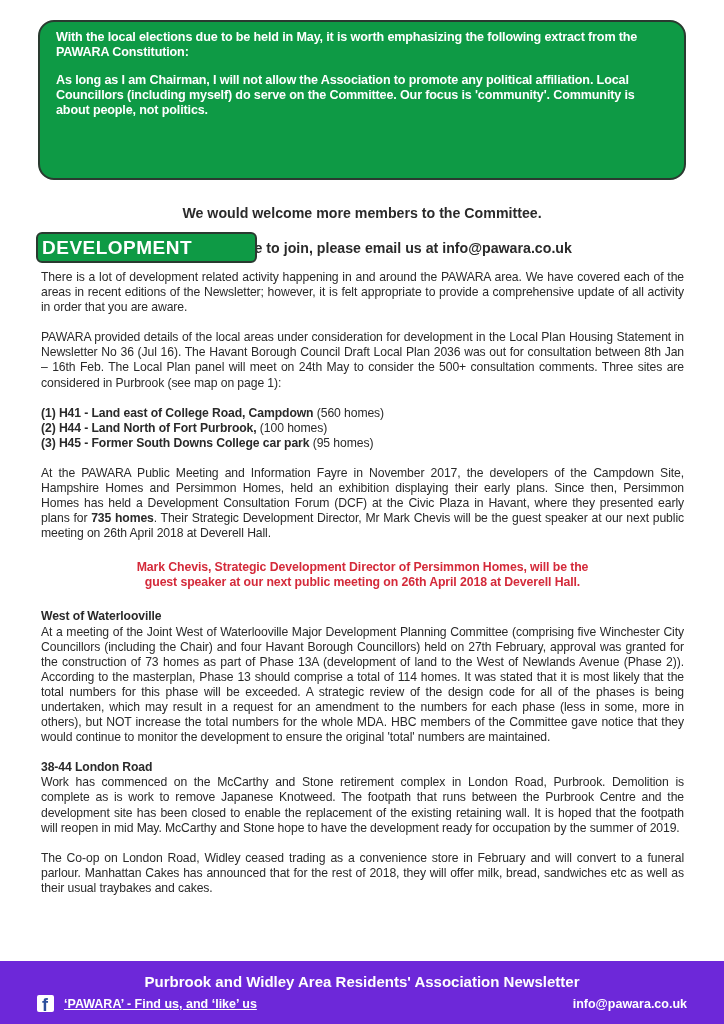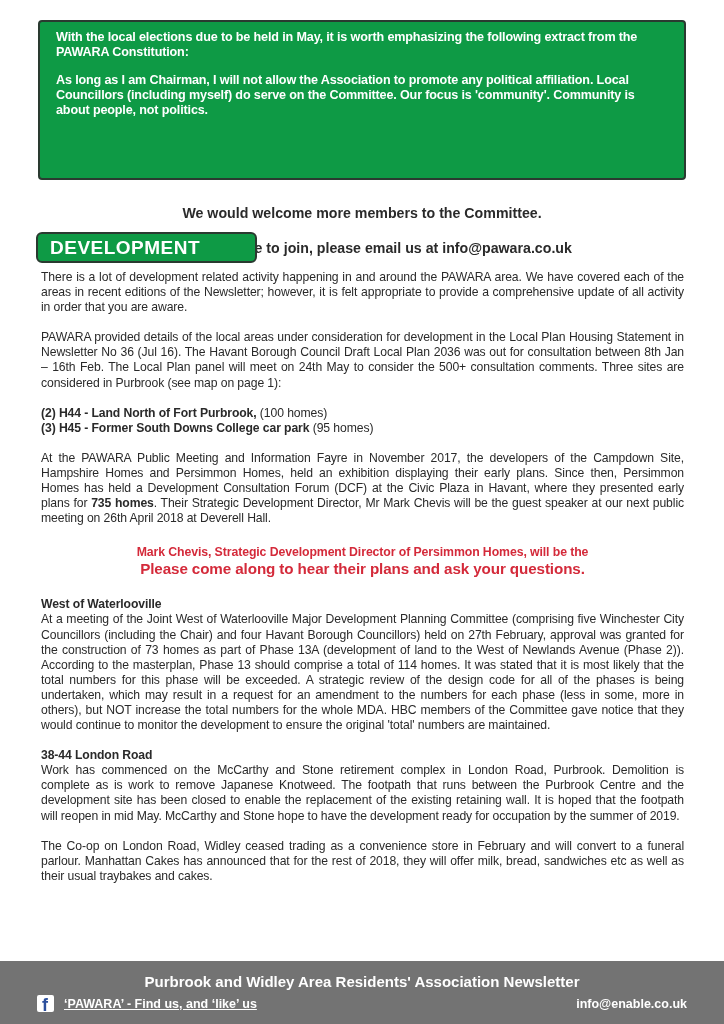--- a/index.html
+++ b/index.html
@@ -3,53 +3,53 @@
   <meta charset="utf-8">
   <style>
     html, body { margin: 0; padding: 0; }
     body {
       width: 724px; height: 1024px; background: #ffffff; position: relative; overflow: hidden;
       font-family: "Liberation Sans", sans-serif; color: #2a2a2a;
     }
     .notice-box {
       position: absolute; left: 38px; top: 20px; width: 648px; height: 160px;
       box-sizing: border-box; background: #0e9a45; border: 2px solid #2a3a30;
-      border-radius: 4px; padding: 8px 14px 0 16px; color: #ffffff;
+      border-radius: 16px; padding: 8px 14px 0 16px; color: #ffffff;
       font-size: 12.6px; line-height: 15px; font-weight: bold; letter-spacing: -0.15px;
     }
     .notice-box p { margin: 0 0 13px 0; }
     .welcome {
       position: absolute; left: 0; top: 187px; width: 724px; text-align: center;
       font-size: 14.2px; line-height: 18px; font-weight: bold; color: #2a2a2a;
     }
     .welcome div { margin: 17px; }
     .section-tab {
       position: absolute; left: 36px; top: 232px; width: 221px; height: 31px;
       box-sizing: border-box; background: #0e9a45; border: 2px solid #2a3a30;
       border-radius: 6px; color: #ffffff; font-weight: bold; font-size: 19px;
-      line-height: 27px; padding-left: 12px; letter-spacing: 0.5px;
+      line-height: 27px; padding-left: 4px; letter-spacing: 0.5px;
     }
     .content {
       position: absolute; left: 41px; top: 270px; width: 643px;
       font-size: 12.2px; line-height: 15.1px; color: #2a2a2a; text-align: justify;
       letter-spacing: -0.1px;
     }
     .content p { margin: 0; }
     .gap { height: 15px; }
     .h { font-weight: bold; }
     .sites div { margin: 0; }
     .sites b { font-weight: bold; }
     .callout {
       text-align: center; color: #d42a3a; font-weight: bold; margin: 4px;
     }
     .callout .c1 { font-size: 12.3px; line-height: 15px; }
     .callout .c2 { font-size: 15.2px; line-height: 18px; }
     .footer {
       position: absolute; left: 0; top: 961px; width: 724px; height: 63px;
-      background: #737373; color: #ffffff;
+      background: #6d28d9; color: #ffffff;
     }
     .footer-title {
       position: absolute; left: 0; top: 12px; width: 724px; text-align: center;
       font-weight: bold; font-size: 15px; line-height: 18px;
     }
     .fb-icon {
       position: absolute; left: 37px; top: 34px; width: 17px; height: 17px;
       background: #ffffff; border-radius: 2px; overflow: hidden;
     }
     .fb-icon span {
@@ -79,45 +79,46 @@
 <div class="section-tab">DEVELOPMENT</div>
 
 <div class="content">
   <p>There is a lot of development related activity happening in and around the PAWARA area.  We have covered each of the areas in recent editions of the Newsletter; however, it is felt appropriate to provide a comprehensive update of all activity in order that you are aware.</p>
   <div class="gap"></div>
 
   <p>PAWARA provided details of the local areas under consideration for development in the Local Plan Housing Statement in Newsletter No 36 (Jul 16).  The Havant Borough Council Draft Local Plan 2036 was out for consultation between 8th Jan – 16th Feb.  The Local Plan panel will meet on 24th May to consider the 500+ consultation comments.  Three sites are considered in Purbrook (see map on page 1):</p>
   <div class="gap"></div>
 
   <div class="sites">
+    <div><b>(1) H41 - Land east of College Road, Campdown</b><span> (560 homes)</span></div>
     <div><b>(2) H44 - Land North of Fort Purbrook,</b><span> (100 homes)</span></div>
     <div><b>(3) H45 - Former South Downs College car park</b><span> (95 homes)</span></div>
   </div>
   <div class="gap"></div>
 
   <p><span>At the PAWARA Public Meeting and Information Fayre in November 2017, the developers of the Campdown Site, Hampshire Homes and Persimmon Homes, held an exhibition displaying their early plans.      Since then, Persimmon Homes has held a Development Consultation Forum (DCF) at the Civic Plaza in Havant, where they presented early plans for </span><b>735 homes</b><span>.  Their Strategic Development Director, Mr Mark Chevis will be the guest speaker at our next public meeting on 26th April 2018 at Deverell Hall.</span></p>
   <div class="gap"></div>
 
   <div class="callout">
     <div class="c1">Mark Chevis, Strategic Development Director of Persimmon Homes, will be the</div>
-    <div class="c2">Please come along to hear their plans and ask your questions.</div>
+    <div class="c1">guest speaker at our next public meeting on 26th April 2018 at Deverell Hall.</div>
   </div>
   <div class="gap"></div>
 
   <p class="h">West of Waterlooville</p>
   <p>At a meeting of the Joint West of Waterlooville Major Development Planning Committee (comprising five Winchester City Councillors (including the Chair) and four Havant Borough Councillors) held on 27th February, approval was granted for the construction of 73 homes as part of Phase 13A (development of land to the West of Newlands Avenue (Phase 2)).  According to the masterplan, Phase 13 should comprise a total of 114 homes.  It was stated that it is most likely that the total numbers for this phase will be exceeded.  A strategic review of the design code for all of the phases is being undertaken, which may result in a request for an amendment to the numbers for each phase (less in some, more in others), but NOT increase the total numbers for the whole MDA.  HBC members of the Committee gave notice that they would continue to monitor the development to ensure the original 'total' numbers are maintained.</p>
   <div class="gap"></div>
 
   <p class="h">38-44 London Road</p>
   <p>Work has commenced on the McCarthy and Stone retirement complex in London Road, Purbrook.  Demolition is complete as is work to remove Japanese Knotweed.  The footpath that runs between the Purbrook Centre and the development site has been closed to enable the replacement of the existing retaining wall.  It is hoped that the footpath will reopen in mid May.  McCarthy and Stone hope to have the development ready for occupation by the summer of 2019.</p>
   <div class="gap"></div>
 
   <p>The Co-op on London Road, Widley ceased trading as a convenience store in February and will convert to a funeral parlour.  Manhattan Cakes has announced that for the rest of 2018, they will offer milk, bread, sandwiches etc as well as their usual traybakes and cakes.</p>
 </div>
 
 <div class="footer">
   <div class="footer-title">Purbrook and Widley Area Residents' Association Newsletter</div>
   <div class="fb-icon">
       <span>f</span>
     </div>
   <div class="fb-text">‘PAWARA’ - Find us, and ‘like’ us</div>
-  <div class="footer-email">info@enable.co.uk</div>
+  <div class="footer-email">info@pawara.co.uk</div>
 </div>
 
 </body></html>

